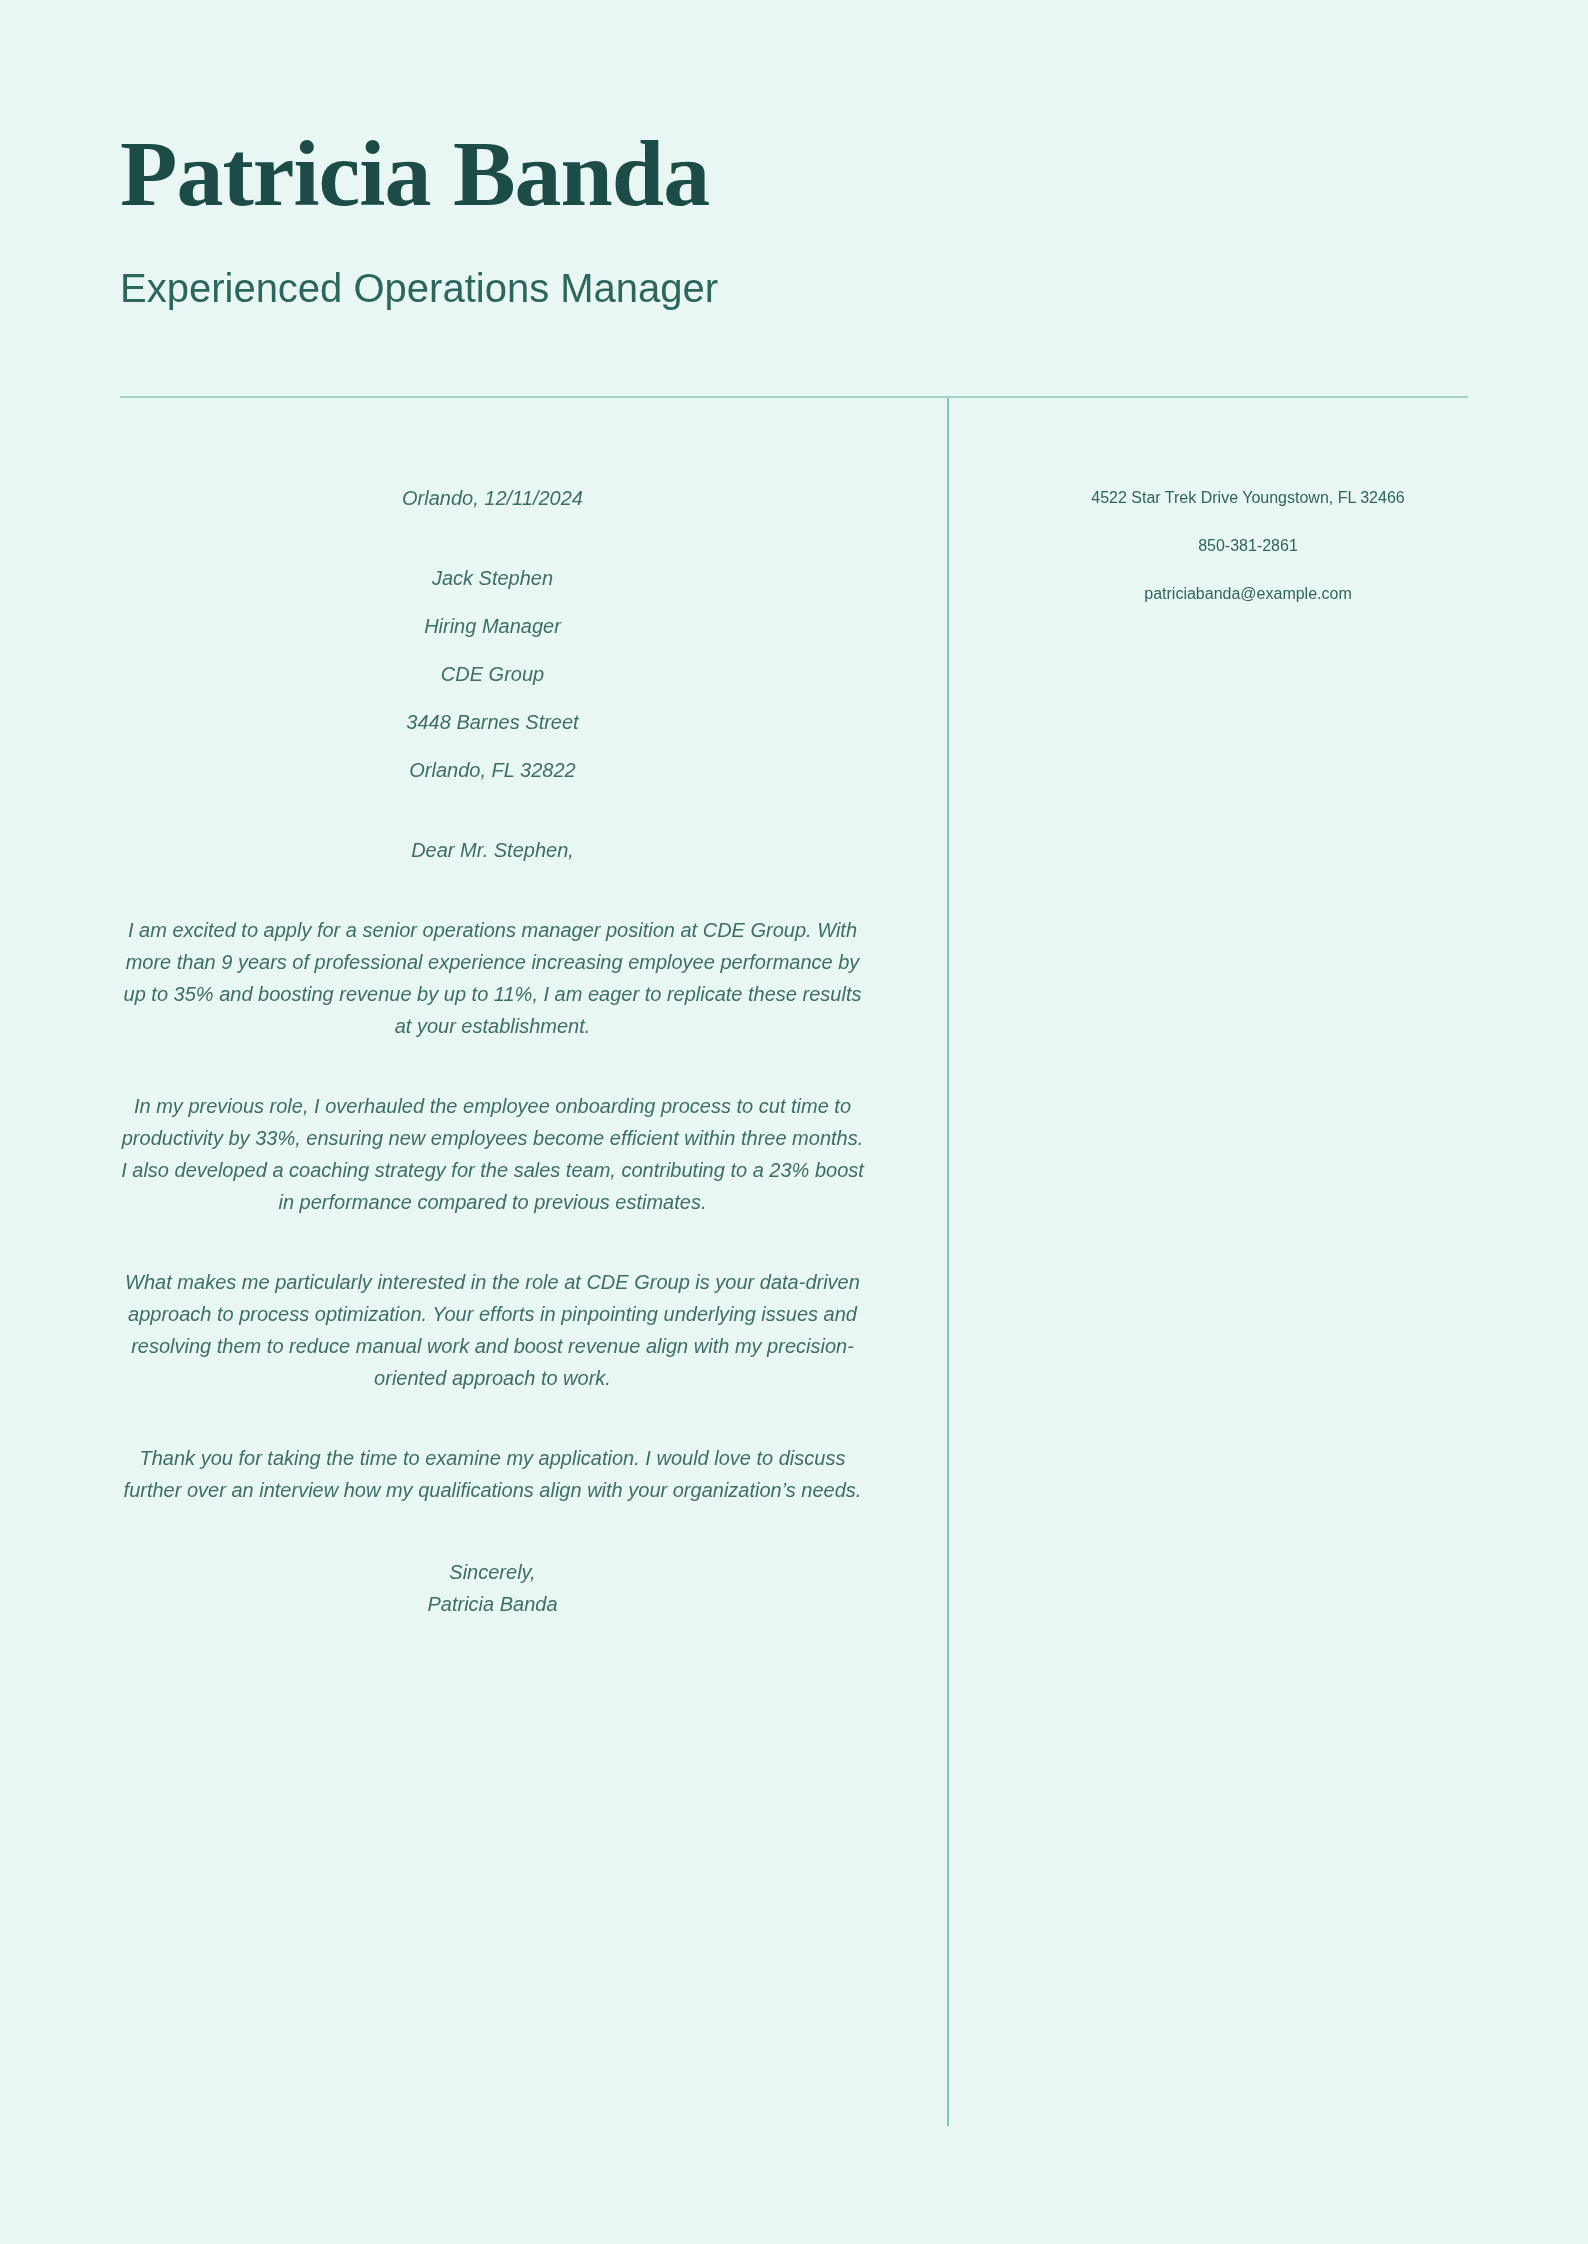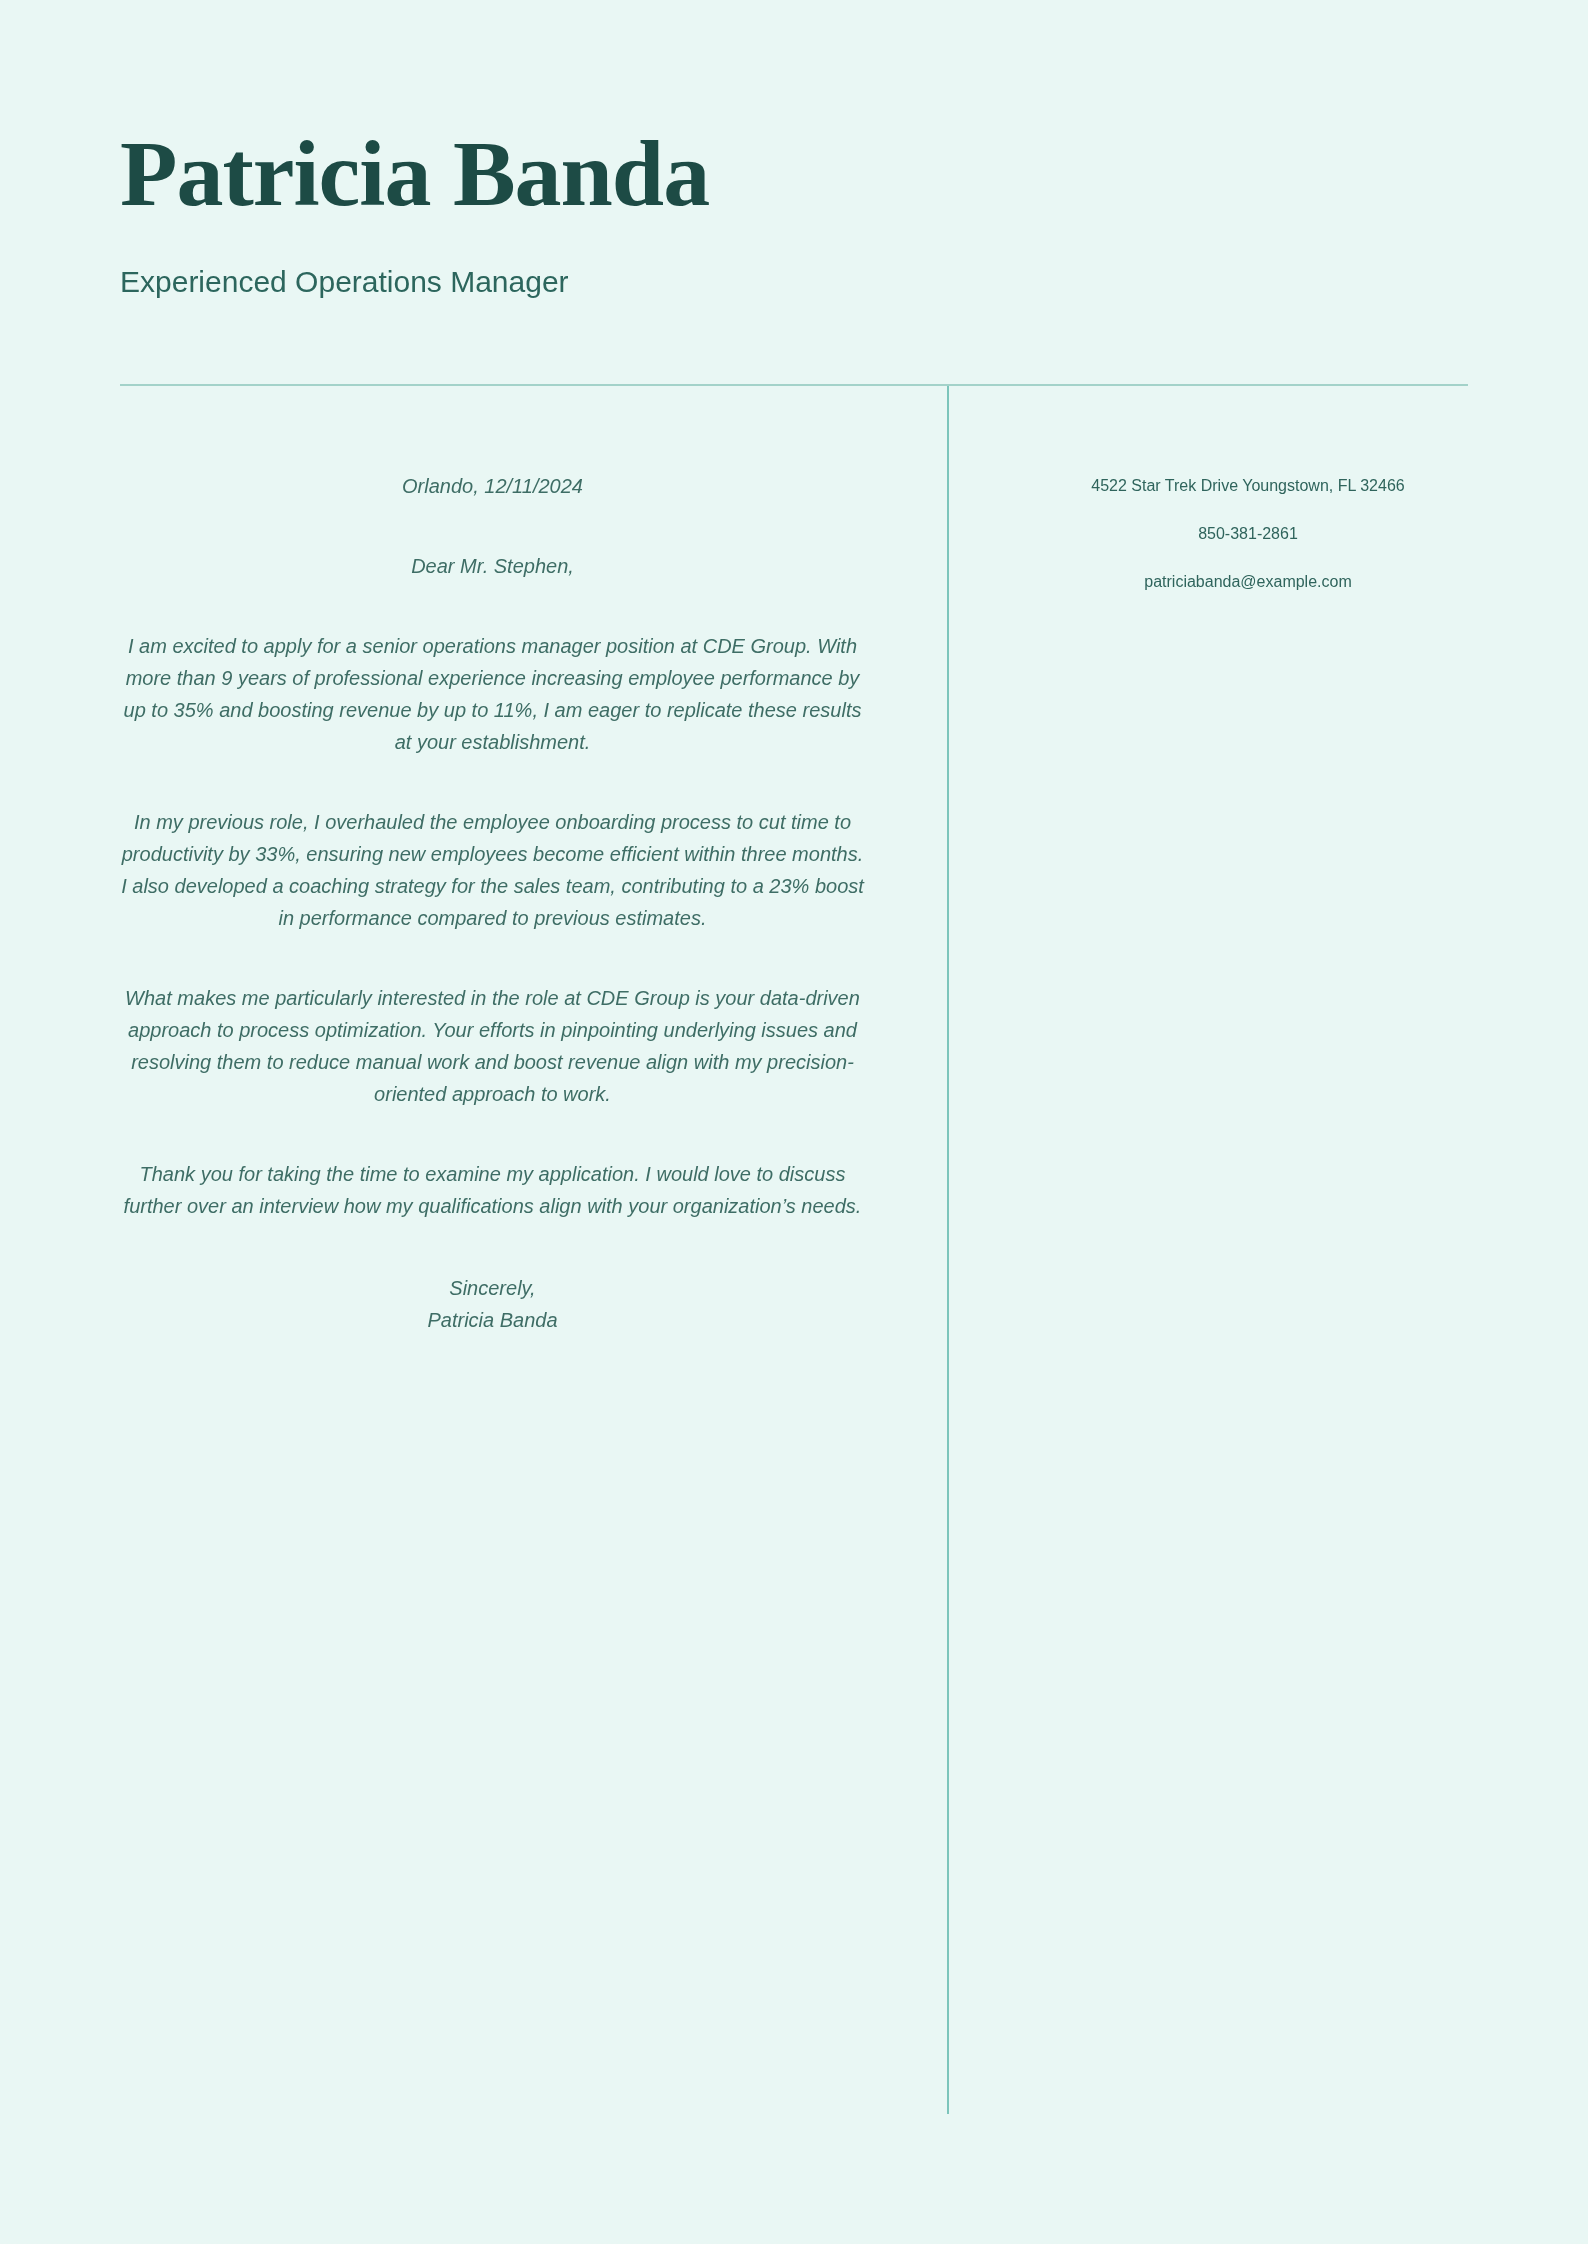--- a/index.html
+++ b/index.html
@@ -33,21 +33,21 @@
     margin: 0;
     font-family: "Liberation Serif", "DejaVu Serif", serif;
     font-weight: 700;
     font-size: 94px;
     line-height: 1;
     letter-spacing: -1px;
     color: var(--ink-name);
   }
   .subtitle {
     margin-top: 44px;
-    font-size: 30px;
+    font-size: 40px;
     line-height: 1.2;
     color: var(--ink-subtitle);
   }
   .hrule {
     height: 2px;
     background: var(--rule-h);
     margin: 84px 120px 0 120px;
   }
   .columns {
     display: flex;
@@ -99,20 +99,27 @@
     <div class="subtitle">Experienced Operations Manager</div>
   </div>
 
   <div class="hrule"></div>
 
   <div class="columns">
 
     <section class="left-col">
       <p class="body-text date-line">Orlando, 12/11/2024</p>
 
+      <div class="recipient">
+        <p class="body-text">Jack Stephen</p>
+        <p class="body-text">Hiring Manager</p>
+        <p class="body-text">CDE Group</p>
+        <p class="body-text">3448 Barnes Street</p>
+        <p class="body-text">Orlando, FL 32822</p>
+      </div>
 
       <p class="body-text salutation">Dear Mr. Stephen,</p>
 
       <p class="body-text para">I am excited to apply for a senior operations manager position at CDE Group. With more than 9 years of professional experience increasing employee performance by up to 35% and boosting revenue by up to 11%, I am eager to replicate these results at your establishment.</p>
       <p class="body-text para">In my previous role, I overhauled the employee onboarding process to cut time to productivity by 33%, ensuring new employees become efficient within three months. I also developed a coaching strategy for the sales team, contributing to a 23% boost in performance compared to previous estimates.</p>
       <p class="body-text para">What makes me particularly interested in the role at CDE Group is your data-driven approach to process optimization. Your efforts in pinpointing underlying issues and resolving them to reduce manual work and boost revenue align with my precision-oriented approach to work.</p>
       <p class="body-text para">Thank you for taking the time to examine my application. I would love to discuss further over an interview how my qualifications align with your organization’s needs.</p>
 
       <div class="signoff">
         <p class="body-text">Sincerely,</p>

